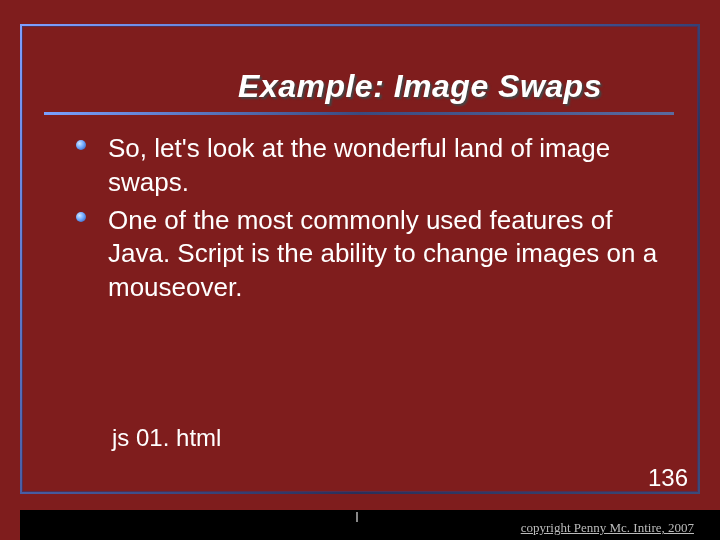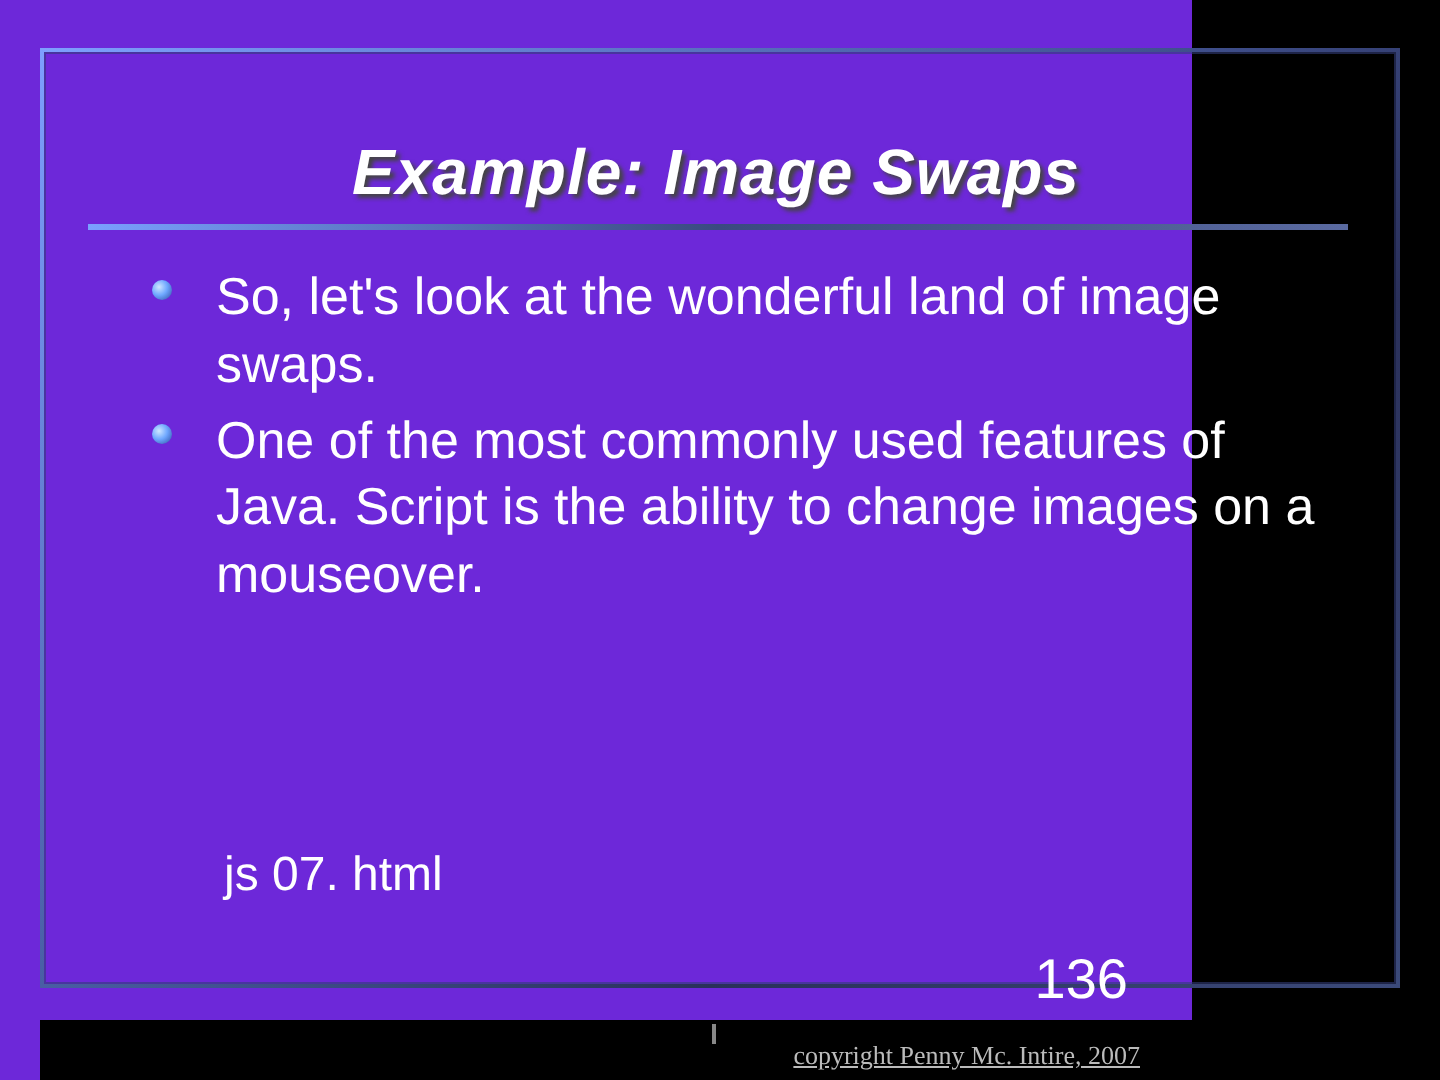--- a/index.html
+++ b/index.html
@@ -1,21 +1,21 @@
 <!DOCTYPE html>
 <html><head>
 <meta charset="utf-8">
 <style>
   * { margin: 0; padding: 0; box-sizing: border-box; }
   html, body { width: 720px; height: 540px; background: #000; font-family: Verdana, Arial, sans-serif; overflow: hidden; }
   .stage {
     position: relative;
-    width: 596px;
+    width: 720px;
     height: 540px;
-    background: #6d28d9;
+    background: #7f1d1d;
   }
   .outer-frame {
     position: absolute;
     left: 20px;
     top: 24px;
     width: 680px;
     height: 470px;
     border: 2px solid;
     border-image: linear-gradient(135deg, #7e9fff 0%, #4a5fa6 40%, #2a305a 70%, #3b4a7a 100%) 1;
     box-shadow: inset 0 0 0 1px rgba(50,60,120,0.6);
@@ -69,23 +69,23 @@
   .footnote {
     position: absolute;
     left: 112px;
     top: 424px;
     color: #fff;
     font-size: 24px;
   }
   .page-number {
     position: absolute;
     right: 32px;
-    bottom: 34px;
+    bottom: 48px;
     color: #fff;
-    font-size: 28px;
+    font-size: 24px;
   }
   .bottom-band {
     position: absolute;
     left: 20px;
     right: 0;
     bottom: 0;
     height: 30px;
     background: #000;
   }
   .tick {
@@ -121,21 +121,21 @@
     <div class="bullet-item">
       <span class="bullet-dot"></span>
       <span>So, let's look at the wonderful land of image swaps.</span>
     </div>
     <div class="bullet-item">
       <span class="bullet-dot"></span>
       <span>One of the most commonly used features of Java. Script is the ability to change images on a mouseover.</span>
     </div>
   </div>
 
-  <div class="footnote">js 07. html</div>
+  <div class="footnote">js 01. html</div>
 
   <div class="page-number">136</div>
 
   <div class="bottom-band"></div>
   <div class="tick"></div>
   <div class="copyright">copyright Penny Mc. Intire, 2007</div>
 
 </div>
 
 </body></html>

